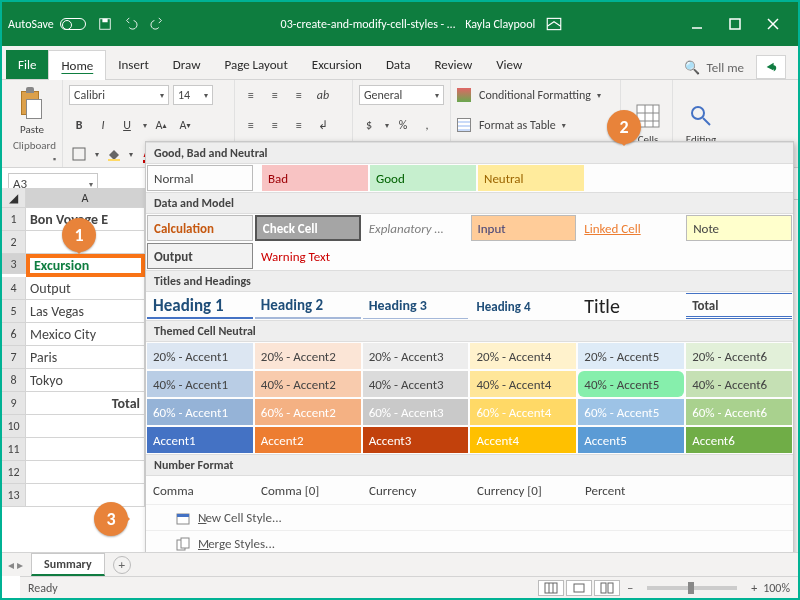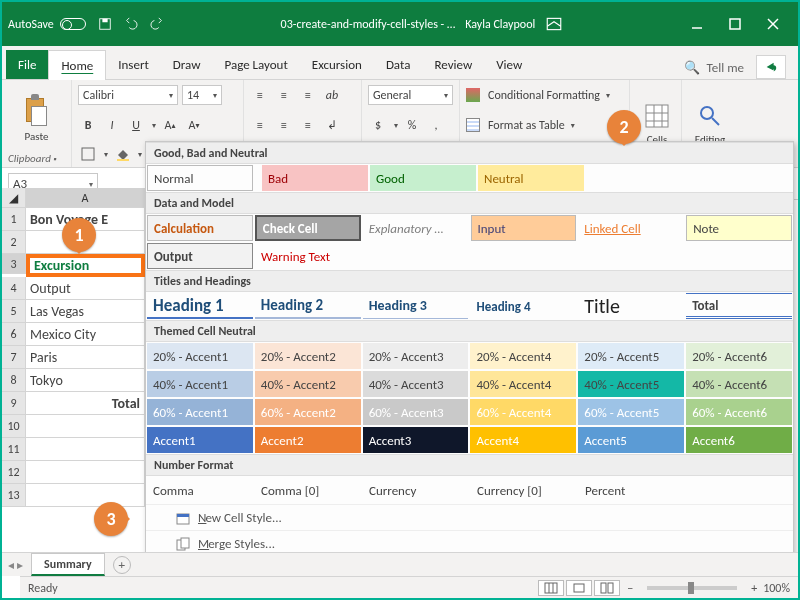--- a/index.html
+++ b/index.html
@@ -19,21 +19,21 @@
   
   .tabrow { height:34px; background:#f3f2f1; display:flex; align-items:flex-end; padding:0 4px; border-bottom:1px solid #d4d4d4;}
   .tab { padding:7px 12px 7px; font-size:13px; color:#2b2b2b; cursor:pointer;}
   .tab.file { background:#0e7d3f; color:#fff; margin-bottom:0;}
   .tab.active { background:#fff; border-top:1px solid #d4d4d4; border-left:1px solid #d4d4d4; border-right:1px solid #d4d4d4; position:relative; top:1px; text-decoration: underline; text-decoration-color: #0e7d3f; text-underline-offset: 3px;}
   .tabrow .tellme { margin-left:auto; display:flex; align-items:center; gap:6px; color:#666; padding-right:8px;}
   .sharebox { width:30px; height:24px; border:1px solid #d4d4d4; background:#fff; margin-left:6px; display:flex; align-items:center; justify-content:center;}
   
   .ribbon { height:88px; background:#f3f2f1; display:flex; border-bottom:1px solid #d4d4d4; font-size:12px;}
   .group { border-right:1px solid #e1e1e1; padding:4px 6px 2px; display:flex; flex-direction:column; justify-content:space-between;}
-  .grouplabel { text-align:left; color:#666; font-size:11px; padding-top:2px;font-style:italic;}
+  .grouplabel { text-align:right; color:#666; font-size:11px; padding-top:2px;}
   .rowctrl { display:flex; align-items:center; gap:4px; height:22px;}
   .btnsm { width:20px; height:20px; display:flex; align-items:center; justify-content:center; border:1px solid transparent;}
   .sel { border:1px solid #c8c8c8; background:#fff; height:20px; font-size:12px; padding:0 4px; display:flex; align-items:center; justify-content:space-between; gap:4px;}
   .bigbtn { display:flex; flex-direction:column; align-items:center; gap:2px; width:42px;}
   .bigbtn .icbox{ width:30px; height:30px; display:flex; align-items:center; justify-content:center;}
   
   .clipico { width:30px; height:36px; position:relative;}
   .clipico .board{position:absolute; left:4px; top:6px; width:18px; height:24px; background:#dca04a; border:1px solid #b07a2a;}
   .clipico .clip{position:absolute; left:9px; top:2px; width:8px; height:6px; background:#888; border-radius:2px 2px 0 0;}
   .clipico .paper{position:absolute; left:9px; top:14px; width:16px; height:20px; background:#fff; border:1px solid #888;}
@@ -163,21 +163,21 @@
     <div class="sharebox">
         <svg width="14" height="14" viewBox="0 0 16 16">
           <path d="M3 8l8-5v3c4 0 4 6 0 7 2-3-1-4-4-4H11v3z" fill="#107c41"></path>
         </svg>
       </div>
   </div>
 </div>
 
 <div class="ribbon">
 
-  <div class="group" style="width:70px;">
+  <div class="group" style="width:61px;">
     <div class="bigbtn" style="margin:auto;">
       <div class="clipico">
           <div class="board"></div>
           <div class="clip"></div>
           <div class="paper"></div>
         </div>
       <span style="font-size:11px;">Paste</span>
     </div>
     <div class="grouplabel"><span>Clipboard</span> <span style="font-size:9px;">▪</span></div>
   </div>
@@ -416,35 +416,35 @@
       <div class="gcellst" style="background: rgb(237, 237, 237);">20% - Accent3</div>
       <div class="gcellst" style="background: rgb(255, 242, 204);">20% - Accent4</div>
       <div class="gcellst" style="background: rgb(222, 235, 247);">20% - Accent5</div>
       <div class="gcellst" style="background: rgb(226, 240, 217);">20% - Accent6</div>
     </div>
   <div class="grow2" id="r40row">
       <div class="gcellst" style="background: rgb(185, 205, 229);">40% - Accent1</div>
       <div class="gcellst" style="background: rgb(248, 203, 173);">40% - Accent2</div>
       <div class="gcellst" style="background: rgb(219, 219, 219);">40% - Accent3</div>
       <div class="gcellst" style="background: rgb(255, 230, 153);">40% - Accent4</div>
-      <div class="gcellst" style="background: #14b8a6;">40% - Accent5</div>
+      <div class="gcellst" style="background: #86efac; border-radius: 6px;">40% - Accent5</div>
       <div class="gcellst" style="background: rgb(197, 224, 180);">40% - Accent6</div>
     </div>
   <div class="grow2" id="r60row">
       <div class="gcellst" style="background: rgb(149, 179, 215); color: rgb(255, 255, 255);">60% - Accent1</div>
       <div class="gcellst" style="background: rgb(244, 177, 131); color: rgb(255, 255, 255);">60% - Accent2</div>
       <div class="gcellst" style="background: rgb(201, 201, 201); color: rgb(255, 255, 255);">60% - Accent3</div>
       <div class="gcellst" style="background: rgb(255, 217, 102); color: rgb(255, 255, 255);">60% - Accent4</div>
       <div class="gcellst" style="background: rgb(157, 195, 230); color: rgb(255, 255, 255);">60% - Accent5</div>
       <div class="gcellst" style="background: rgb(169, 209, 142); color: rgb(255, 255, 255);">60% - Accent6</div>
     </div>
   <div class="grow2" id="rArow">
       <div class="gcellst" style="background: rgb(68, 114, 196); color: rgb(255, 255, 255);">Accent1</div>
       <div class="gcellst" style="background: rgb(237, 125, 49); color: rgb(255, 255, 255);">Accent2</div>
-      <div class="gcellst" style="background: #0f172a; color: rgb(255, 255, 255);">Accent3</div>
+      <div class="gcellst" style="background: #c2410c; color: rgb(255, 255, 255);">Accent3</div>
       <div class="gcellst" style="background: rgb(255, 192, 0); color: rgb(255, 255, 255);">Accent4</div>
       <div class="gcellst" style="background: rgb(91, 155, 213); color: rgb(255, 255, 255);">Accent5</div>
       <div class="gcellst" style="background: rgb(112, 173, 71); color: rgb(255, 255, 255);">Accent6</div>
     </div>
   <div class="gsection">Number Format</div>
   <div class="grow2">
     <div class="gcellst">Comma</div>
     <div class="gcellst">Comma [0]</div>
     <div class="gcellst">Currency</div>
     <div class="gcellst">Currency [0]</div>

